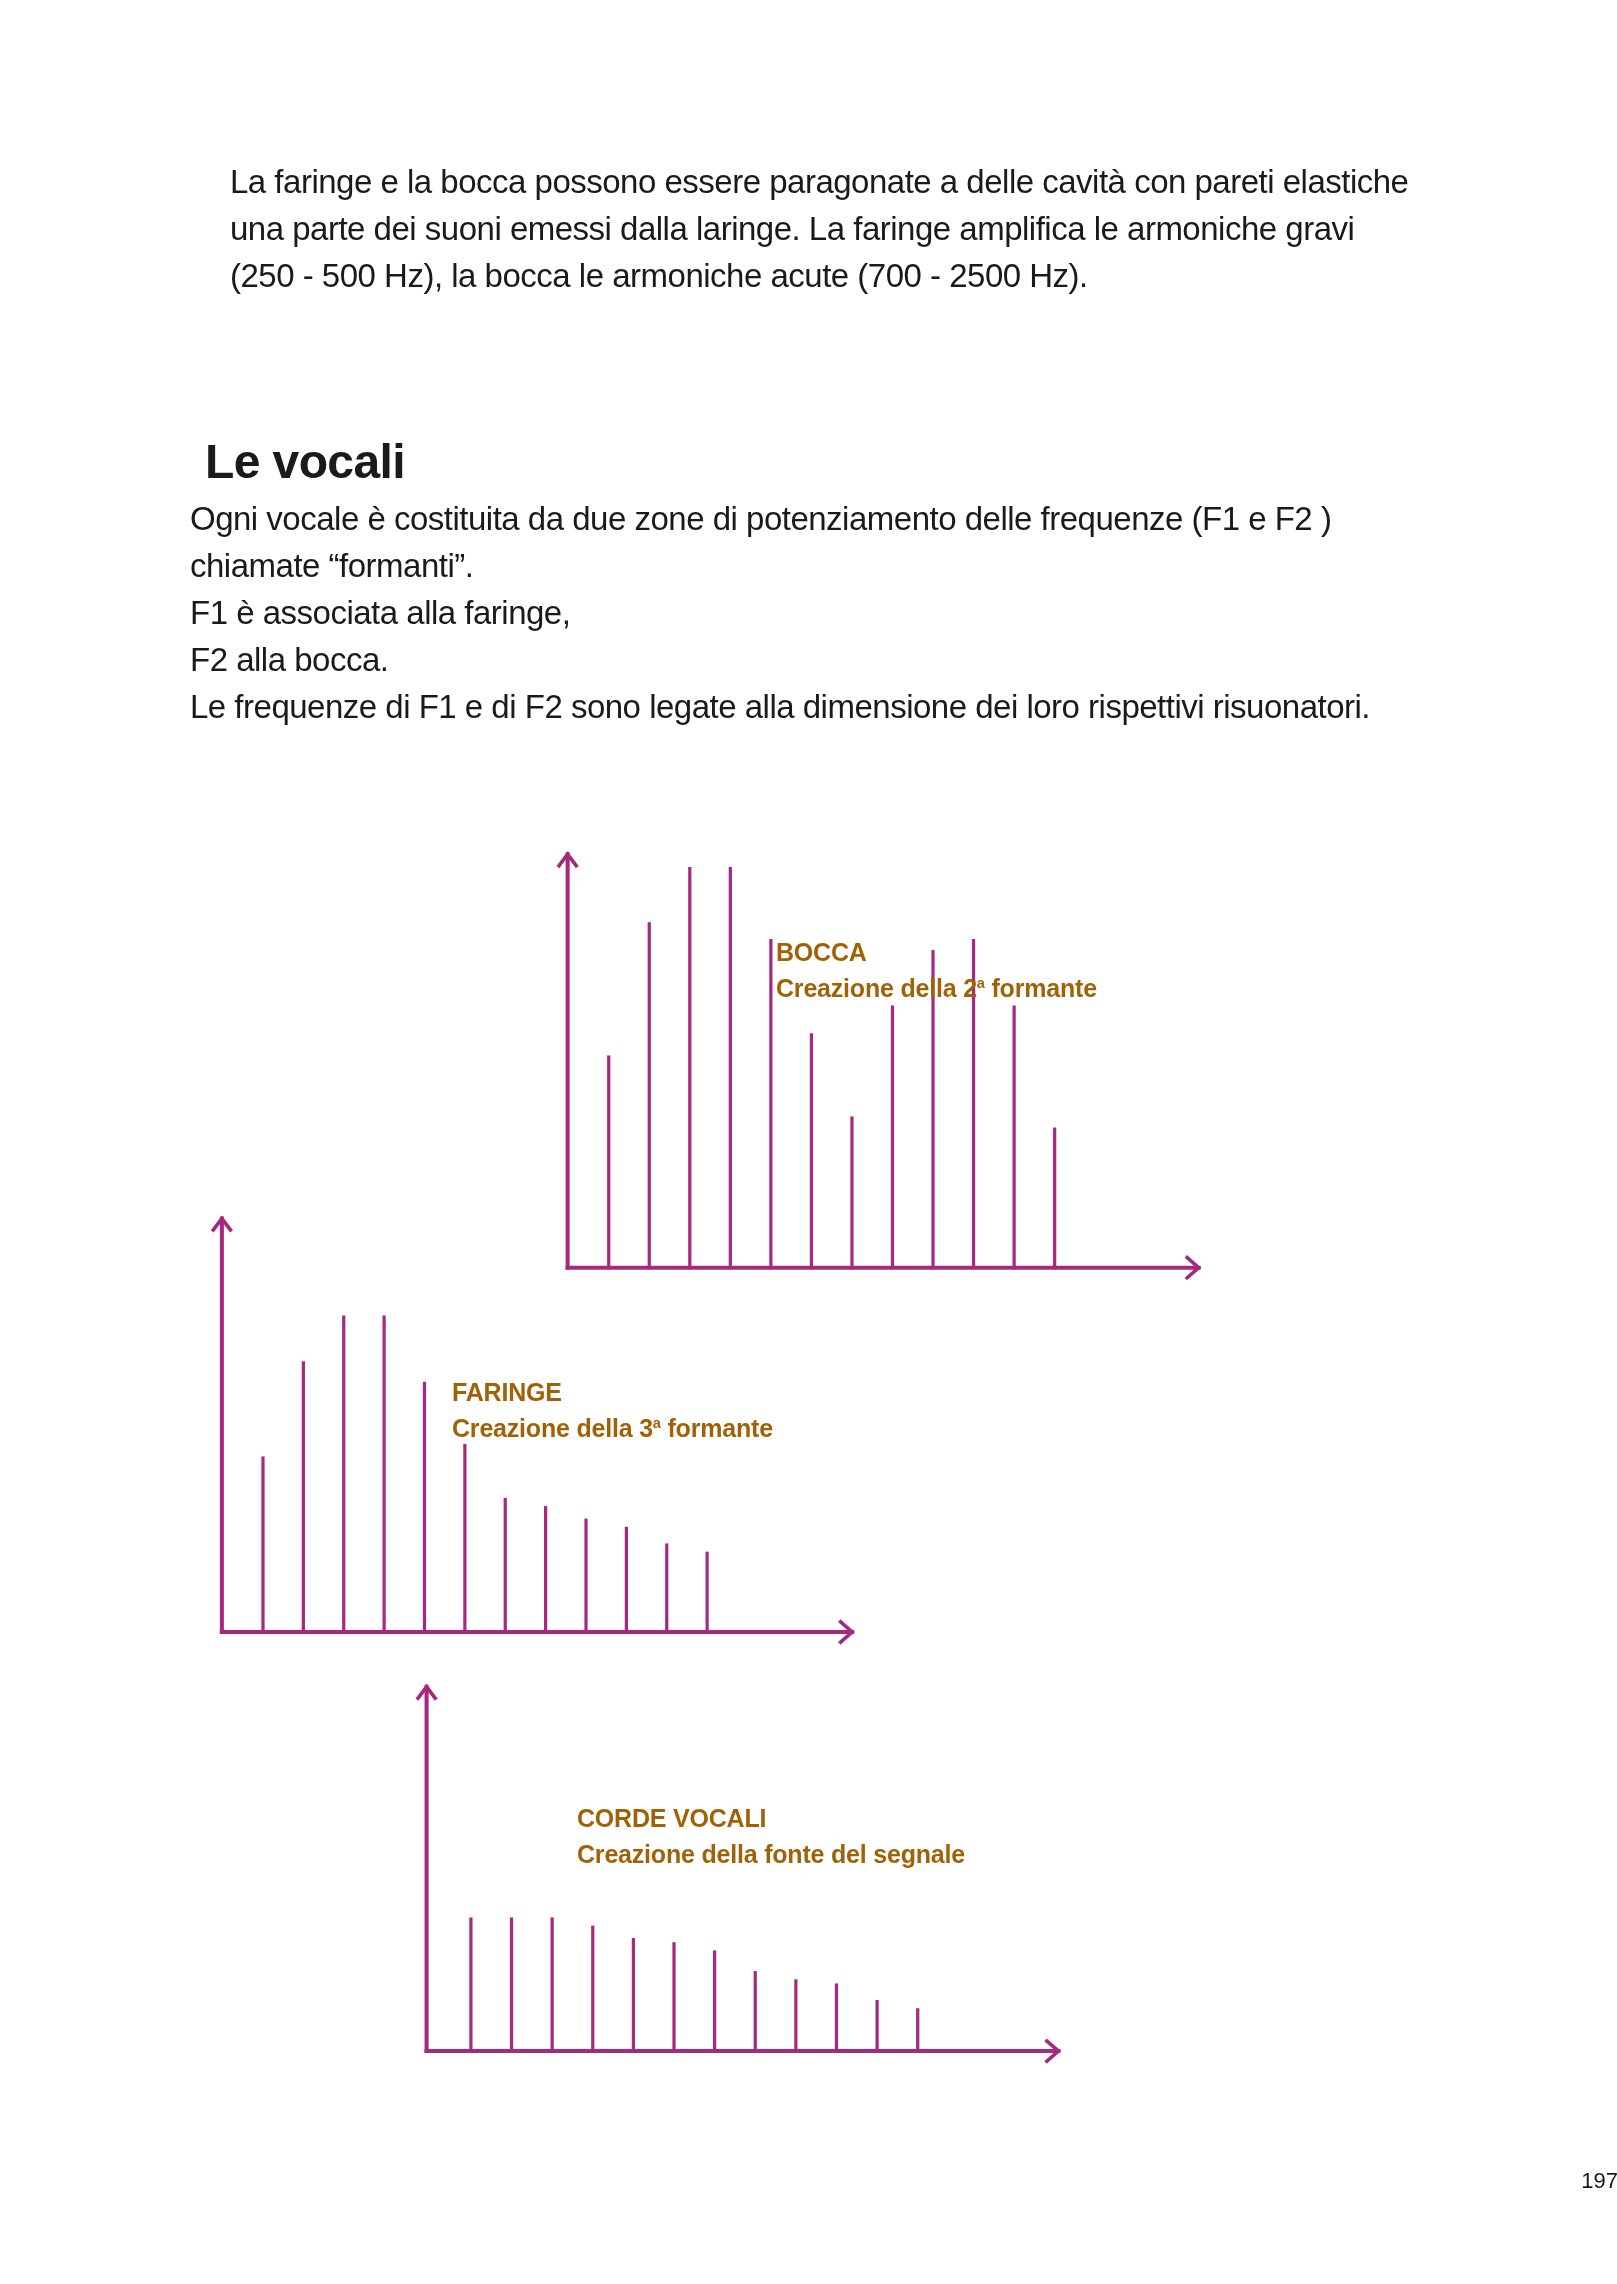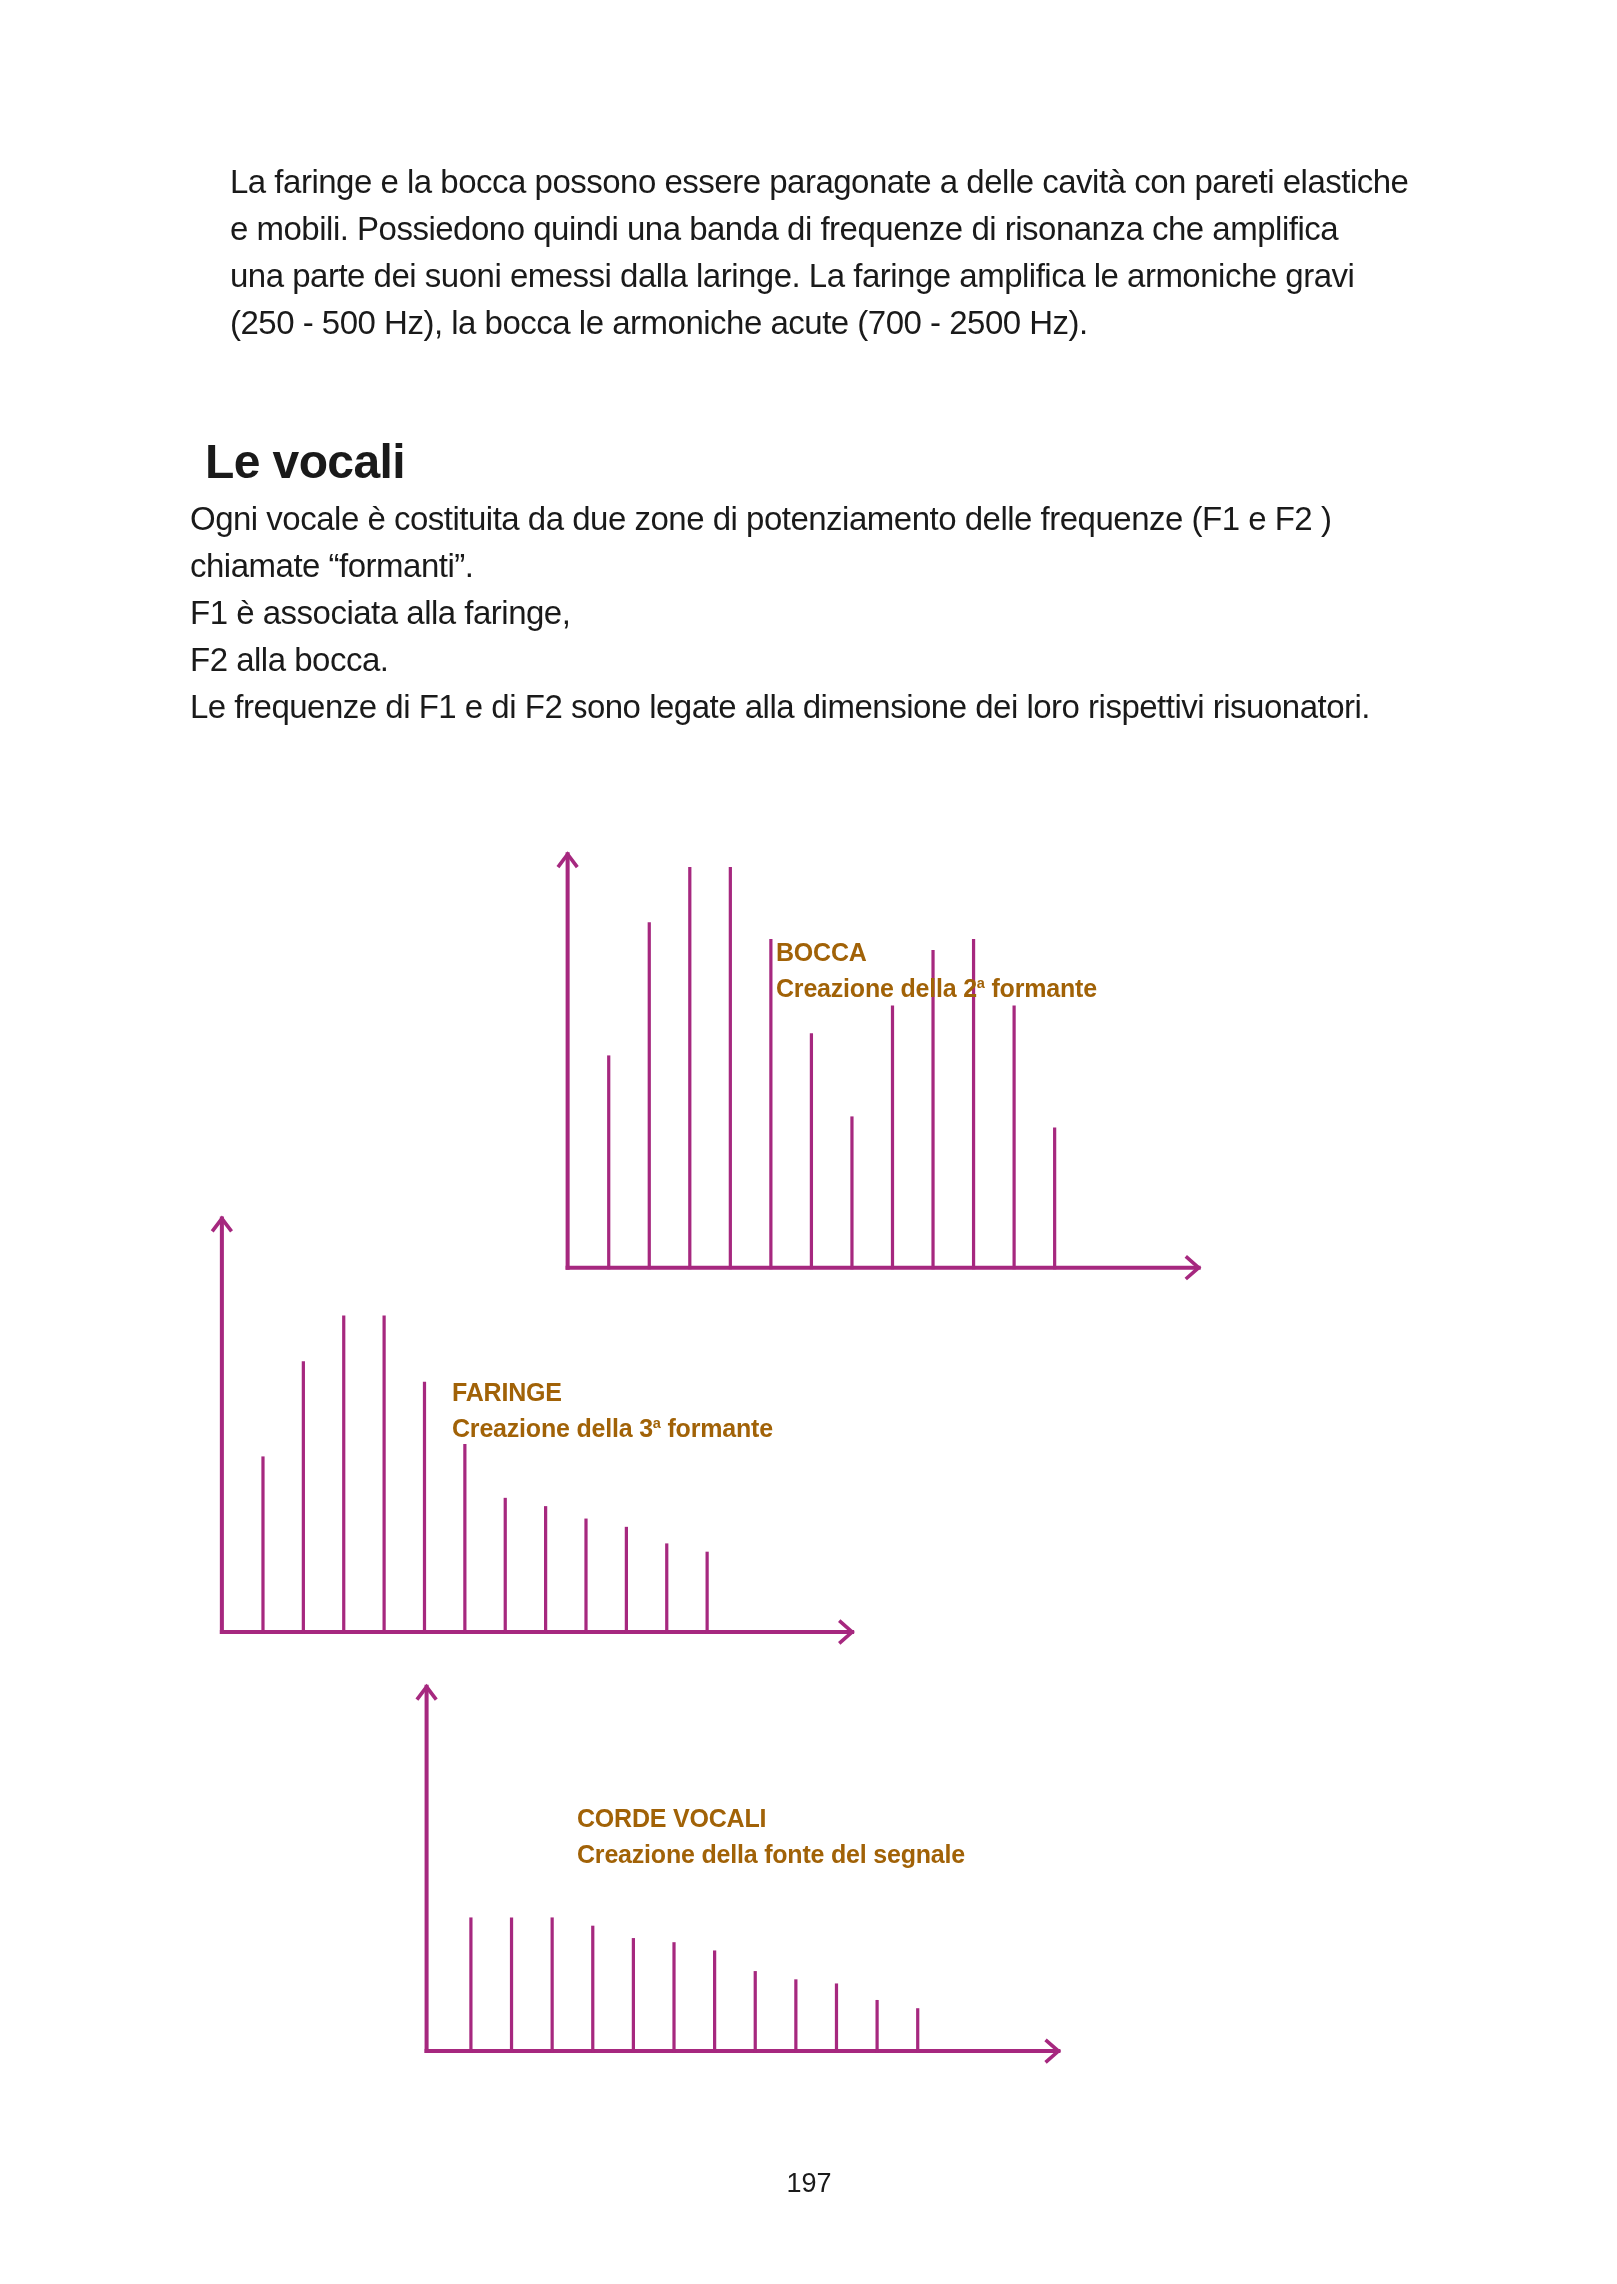--- a/index.html
+++ b/index.html
@@ -18,30 +18,29 @@
     font-size: 48px; font-weight: bold; letter-spacing: -0.6px;
   }
   #p2 { top: 495px; }
   .label {
     position: absolute; font-size: 25px; font-weight: bold; line-height: 36px;
     letter-spacing: -0.2px; color: #a16207;
   }
   .label sup { font-size: 14.5px; vertical-align: 8.9px; line-height: 0; }
   #chart-svg { position: absolute; left: 0; top: 0; }
   #page-number {
-    position: absolute; top: 2168px; left: 0; width: 1618px; text-align: center;
-    font-size: 27px;
+    position: absolute; top: 2168px; left: 0; width: 1618px; text-align: right;
+    font-size: 22px;
   }
 </style>
 </head>
 <body>
 
 <div class="para" id="p1">
   <p>La faringe e la bocca possono essere paragonate a delle cavità con pareti elastiche</p>
-  <p>e mobili. Possiedono quindi una banda di frequenze di risonanza che amplifica</p>
   <p>una parte dei suoni emessi dalla laringe. La faringe amplifica le armoniche gravi</p>
   <p>(250 - 500 Hz), la bocca le armoniche acute (700 - 2500 Hz).</p>
 </div>
 
 <h2 id="h2">Le vocali</h2>
 
 <div class="para" id="p2">
   <p>Ogni vocale è costituita da due zone di potenziamento delle frequenze (F1 e F2 )</p>
   <p>chiamate “formanti”.</p>
   <p>F1 è associata alla faringe,</p>

